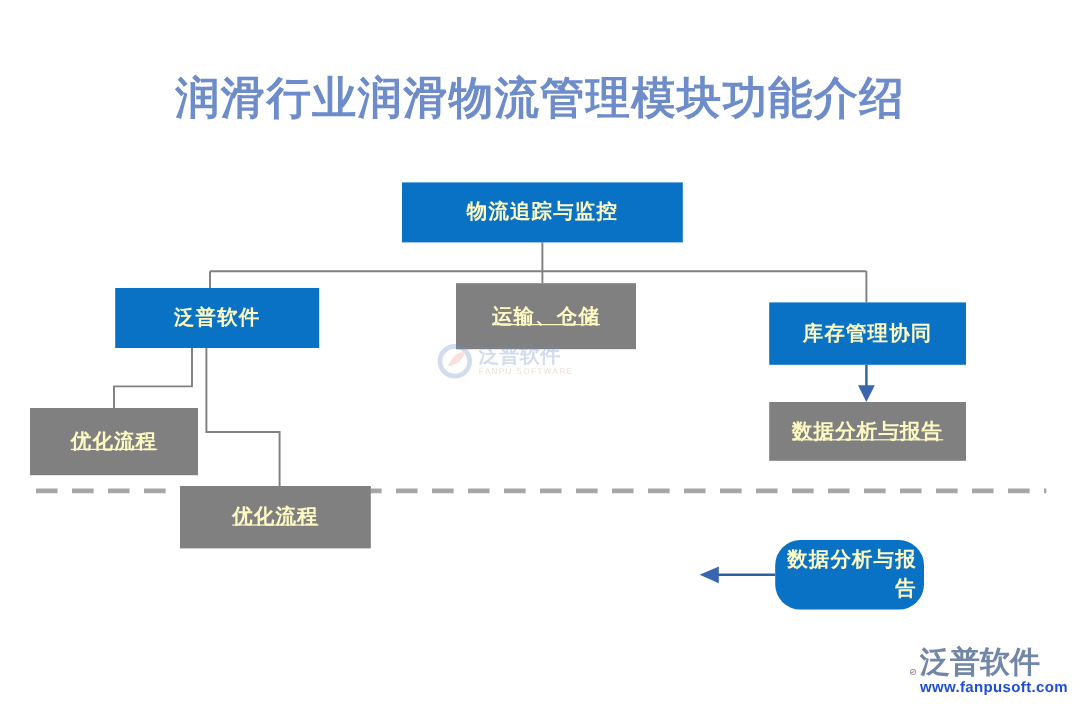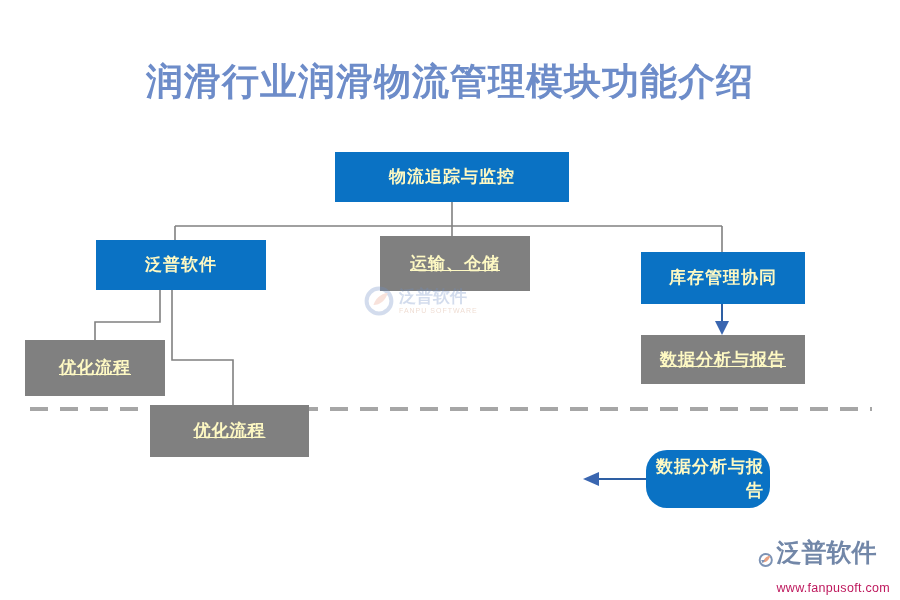--- a/index.html
+++ b/index.html
@@ -121,25 +121,25 @@
     justify-content: flex-start;
   }
   .logo-br .logo-cn {
     font-size: 25px;
     font-weight: bold;
     color: #7287a8;
     line-height: 28px;
   }
   .logo-br .logo-url {
     font-size: 12.5px;
-    font-weight: normal;
-    color: #be185d;
+    font-weight: bold;
+    color: #1d4ed8;
     letter-spacing: 0.3px;
     line-height: 15px;
-    margin-top: 15px;
+    margin-top: 0;
   }
 </style>
 </head>
 <body>
 
 <div id="canvas">
 
   <div class="title">润滑行业润滑物流管理模块功能介绍</div>
 
   <svg id="connectors" viewBox="0 0 900 600" xmlns="http://www.w3.org/2000/svg">

